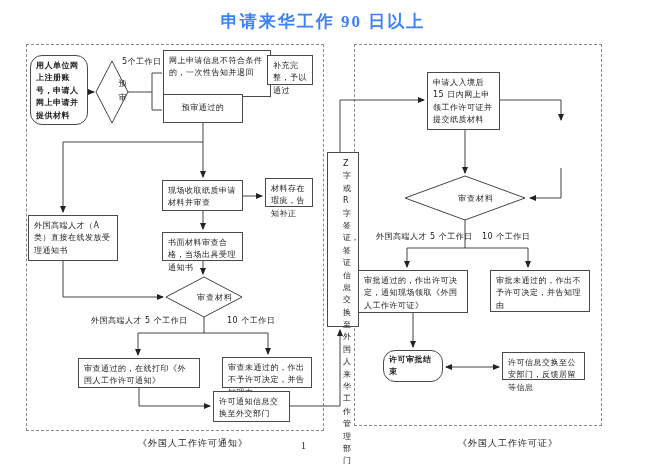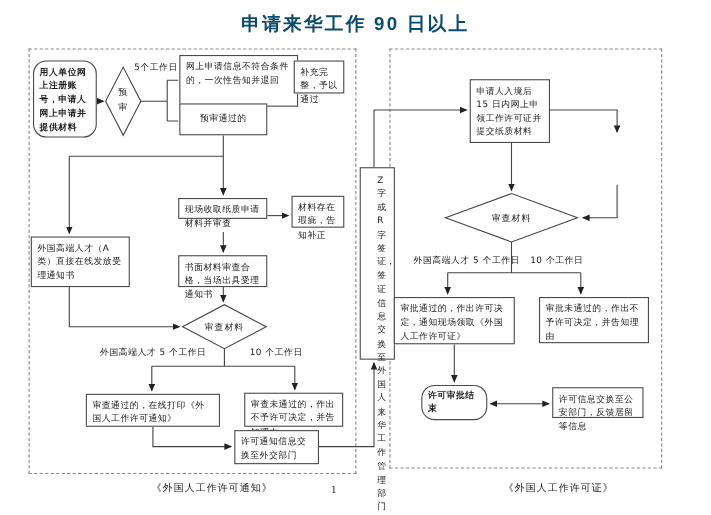--- a/index.html
+++ b/index.html
@@ -1,28 +1,28 @@
 <!DOCTYPE html>
 <html><head>
 <meta charset="utf-8">
 <style>
   html,body{margin:0;padding:0;background:#fff;}
   #stage{position:relative;width:646px;height:468px;background:#fff;overflow:hidden;
          font-family:"DejaVu Sans",sans-serif;color:#1c1c1c;}
   .title{position:absolute;left:0;top:10px;width:646px;text-align:center;
-         font-family:Liberation Sans, sans-serif;font-weight:600;
-         font-size:17px;letter-spacing:2px;color:#0c4a6e;}
+         font-family:Liberation Serif, serif;font-weight:600;
+         font-size:17px;letter-spacing:2px;color:#3b82f6;}
   .panel{position:absolute;border:1px dashed #8a8a8a;background:transparent;z-index:0;}
   .box{position:absolute;border:1px solid #4a4a4a;background:#fff;z-index:2;
        font-size:8px;line-height:1.55;letter-spacing:0.5px;padding:4px 5px;
        box-sizing:border-box;color:#1a1a1a;}
   .round{border-radius:12px;font-weight:bold;}
   .center{display:flex;align-items:center;justify-content:center;text-align:left;}
   .lbl{position:absolute;font-size:8px;letter-spacing:0.5px;white-space:nowrap;z-index:2;color:#1a1a1a;}
-  .dlabel{position:absolute;font-size:8px;letter-spacing:1px;text-align:center;z-index:3;color:#1a1a1a;}
+  .dlabel{position:absolute;font-size:8px;letter-spacing:1px;text-align:center;z-index:3;color:#1a1a1a;margin-left:11px;}
   .cap{position:absolute;font-size:9px;letter-spacing:1px;white-space:nowrap;z-index:2;color:#1a1a1a;}
   .pageno{position:absolute;font-family:"Liberation Serif","DejaVu Serif",serif;
           font-size:10px;color:#222;z-index:2;}
   .vstrip{white-space:pre-line;text-align:right;padding:5px 15px;line-height:1.55;letter-spacing:0;}
   svg.wires{position:absolute;left:0;top:0;z-index:1;}
 </style>
 </head>
 <body>
 
 <div id="stage">
@@ -75,21 +75,21 @@
 
   <div class="box round" style="left:30px;top:55px;width:58px;height:70px">用人单位网上注册账号，申请人网上申请并提供材料</div>
 
   <div class="dlabel" style="left:104px;top:77px;width:16px;line-height:1.7">预审</div>
   <div class="lbl" style="left:122px;top:56px">5个工作日</div>
 
   <div class="box" style="left:163px;top:50px;width:108px;height:47px">网上申请信息不符合条件的，一次性告知并退回</div>
   <div class="box" style="left:267px;top:55px;width:46px;height:30px">补充完整，予以通过</div>
   <div class="box center" style="left:163px;top:94px;width:80px;height:29px">预审通过的</div>
 
-  <div class="box" style="left:162px;top:180px;width:81px;height:19px">现场收取纸质申请材料并审查</div>
+  <div class="box" style="left:162px;top:180px;width:81px;height:31px">现场收取纸质申请材料并审查</div>
   <div class="box" style="left:265px;top:178px;width:48px;height:29px">材料存在瑕疵，告知补正</div>
   <div class="box" style="left:162px;top:232px;width:81px;height:29px">书面材料审查合格，当场出具受理通知书</div>
   <div class="box" style="left:28px;top:215px;width:90px;height:46px">外国高端人才（A类）直接在线发放受理通知书</div>
 
   <div class="dlabel" style="left:166px;top:292px;width:76px">审查材料</div>
   <div class="lbl" style="left:91px;top:315px">外国高端人才 5 个工作日</div>
   <div class="lbl" style="left:227px;top:315px">10 个工作日</div>
 
   <div class="box" style="left:78px;top:358px;width:122px;height:30px">审查通过的，在线打印《外国人工作许可通知》</div>
   <div class="box" style="left:222px;top:357px;width:90px;height:31px">审查未通过的，作出不予许可决定，并告知理由</div>

